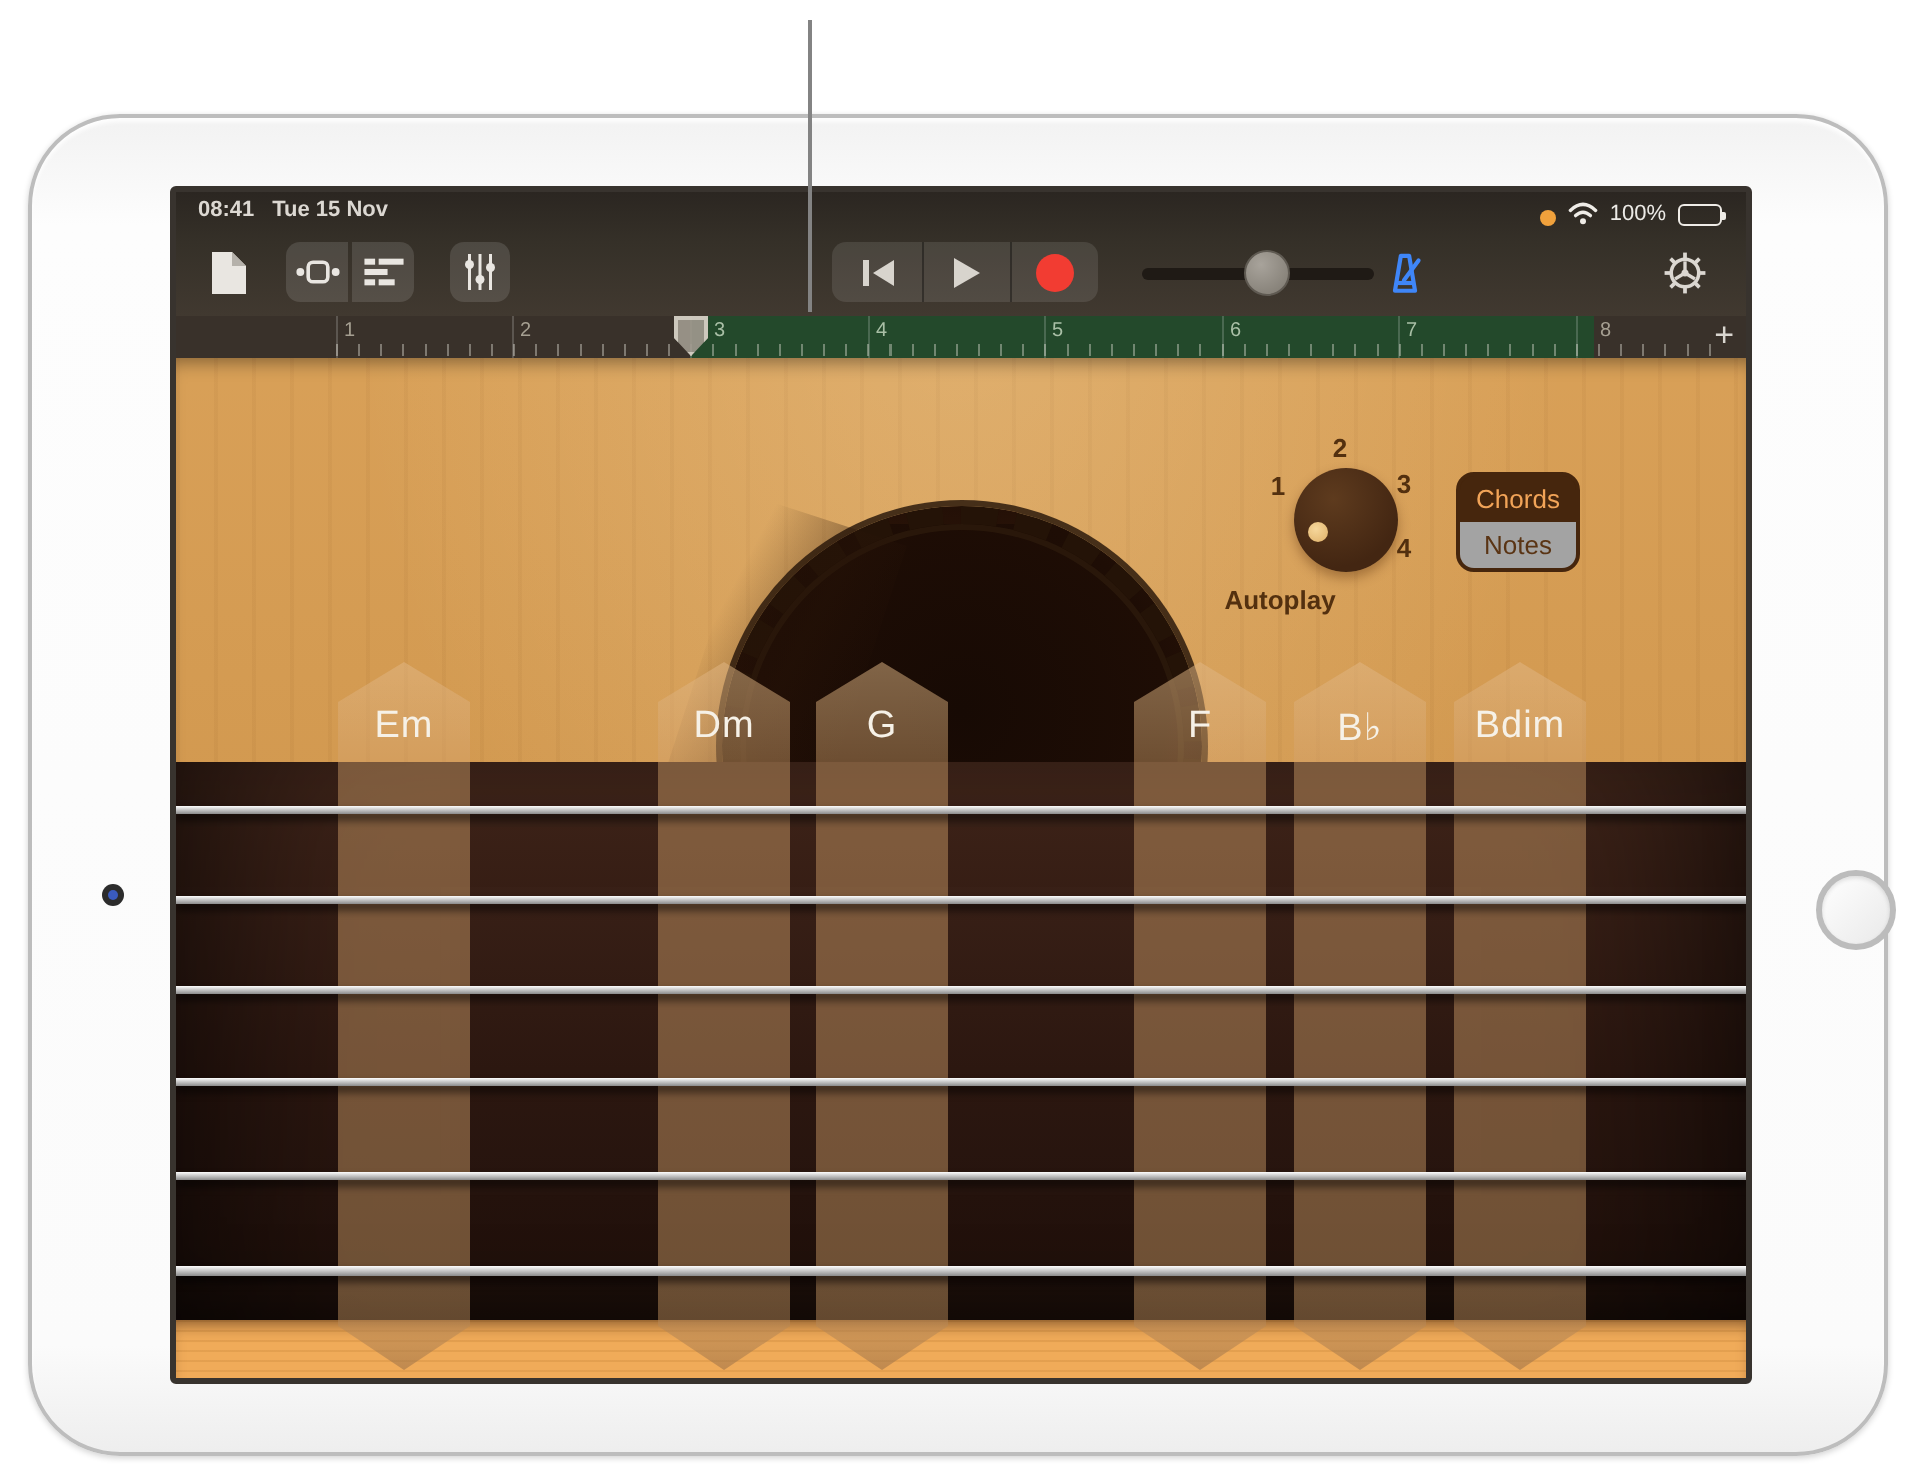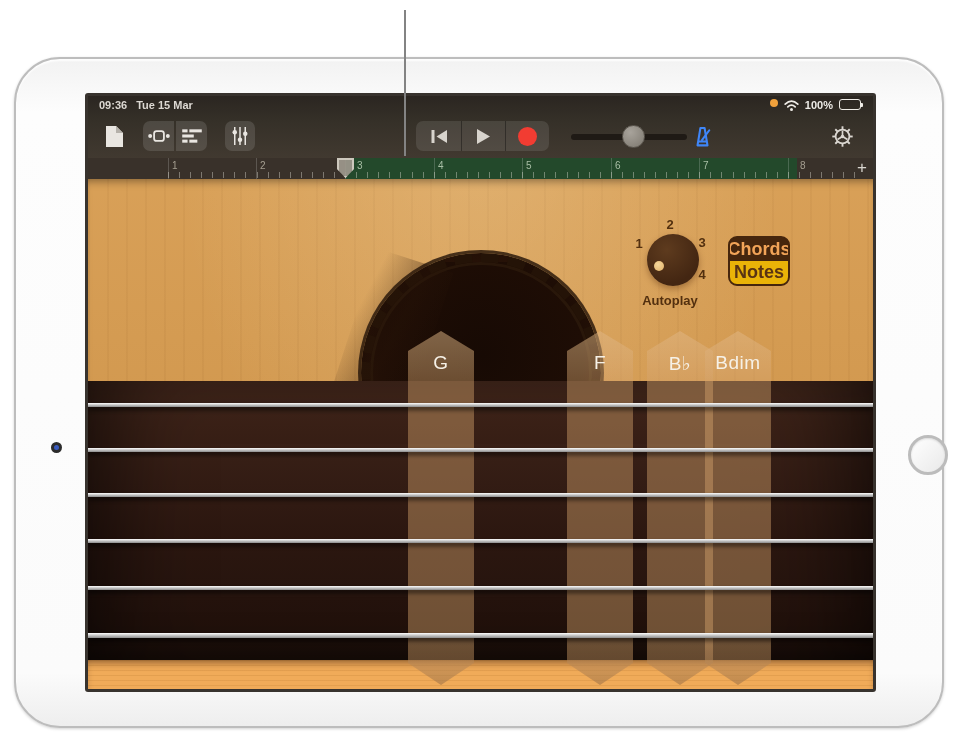--- a/index.html
+++ b/index.html
@@ -22,22 +22,22 @@
 
   
   .screen { position:absolute; left:85px; top:93px; width:791px; height:599px;
     border:3px solid #38332e; border-radius:3px; overflow:hidden; background:#3b332b; }
 
   
   .toolbar { position:absolute; left:0; top:0; width:100%; height:62px;
     background:linear-gradient(180deg,#2b2621 0%,#353028 40%,#413930 100%); }
   .status-left { position:absolute; left:11px; top:3px; display:flex; gap:9px;
     font-size:11px; font-weight:700; color:#dcd8d2; }
-  .status-right { position:absolute; right:12px; top:3px; display:flex; gap:6px; align-items:flex-start; height:14px;
-    font-size:11px; font-weight:700; color:#eceae6; }
+  .status-right { position:absolute; right:12px; top:3px; display:flex; gap:6px; align-items:flex-end; height:14px;
+    font-size:11px; font-weight:400; color:#eceae6; }
   .status-dot { width:8px; height:8px; border-radius:50%; background:#f0a13c; }
   .battery { width:22px; height:11px; border:1px solid #efece7; border-radius:3px; position:relative; padding:1.5px; }
   .battery .fill { width:100%; height:100%; background:#efece7; border-radius:1px; }
   .battery::after { content:""; position:absolute; right:-3px; top:3px; width:2px; height:4px; background:#efece7; border-radius:0 1px 1px 0; }
 
   .tb-btn { position:absolute; top:25px; height:30px; display:flex; align-items:center; justify-content:center; }
   .pill { background:rgba(255,255,255,.12); border-radius:7px; }
   .btn-group { position:absolute; top:25px; height:30px; display:flex; gap:2px; }
   .btn-group .cell { width:31px; height:30px; display:flex; align-items:center; justify-content:center;
     background:rgba(255,255,255,.12); }
@@ -90,23 +90,23 @@
   .ap-label { position:absolute; transform:translate(-50%,-50%); font-size:13px; font-weight:600; color:#53300f; }
   .ap-title { position:absolute; transform:translate(-50%,-50%); font-size:13px; font-weight:600; color:#53300f; }
   .knob { position:absolute; left:559px; top:138px; width:52px; height:52px; border-radius:50%;
     background:radial-gradient(circle at 38% 30%, #5e3b1e, #432612 70%);
     box-shadow:0 3px 6px rgba(70,30,0,.35); }
   .knob .indicator { position:absolute; left:7px; top:27px; width:10px; height:10px; border-radius:50%;
     background:radial-gradient(circle at 40% 35%, #f6d79b, #dfb068); }
 
   .seg { position:absolute; left:640px; top:140px; width:62px; height:50px; border:2px solid #46260d; border-radius:9px;
     overflow:hidden; background:#46260d; }
-  .seg .opt { width:100%; height:23px; display:flex; align-items:center; justify-content:center; font-size:18px; font-weight:700; }
+  .seg .opt { width:100%; height:23px; display:flex; align-items:center; justify-content:center; font-size:13px; font-weight:400; }
   .seg .opt.sel { background:#46260d; color:#f2a458; }
-  .seg .opt.unsel { background:#eab308; color:#5a3414; }
+  .seg .opt.unsel { background:#a3a3a3; color:#5a3414; }
 
   
   .fretboard { position:absolute; left:0; top:285px; width:100%; height:279px;
     background:linear-gradient(180deg,#41261b 0%, #2c1710 55%, #20110c 100%);
     box-shadow:inset 70px 0 90px -45px rgba(0,0,0,.55), inset -70px 0 90px -45px rgba(0,0,0,.55), inset 0 -26px 36px -18px rgba(0,0,0,.45); }
   .bottom-wood { position:absolute; left:0; top:564px; width:100%; height:35px; background:#f0ab59; }
   .bottom-wood .grain2 { position:absolute; inset:0;
     background:repeating-linear-gradient(180deg, rgba(150,90,20,.14) 0 1px, transparent 1px 5px);
     box-shadow:inset 0 6px 8px -4px rgba(40,15,5,.55); }
 
@@ -132,22 +132,22 @@
 <div class="callout-line"></div>
 
 <div class="device">
   <div class="camera"></div>
   <div class="home-btn"></div>
 
   <div class="screen" style="left:69px; top:34px;">
 
     <div class="toolbar">
       <div class="status-left">
-        <span>09:36</span>
-        <span>Tue 15 Mar</span>
+        <span>08:41</span>
+        <span>Tue 15 Nov</span>
       </div>
       <div class="status-right">
         <span class="status-dot"></span>
         <svg width="15" height="13" viewBox="0 0 15 13">
           <path d="M1.2 5.2 Q7.5 -0.8 13.8 5.2" stroke="#efece7" stroke-width="1.7" fill="none" stroke-linecap="round"></path>
           <path d="M3.8 7.8 Q7.5 4.4 11.2 7.8" stroke="#efece7" stroke-width="1.7" fill="none" stroke-linecap="round"></path>
           <circle cx="7.5" cy="10.6" r="1.5" fill="#efece7"></circle>
         </svg>
         <span>100%</span>
         <span class="battery"><span class="fill"></span></span>
@@ -280,42 +280,48 @@
 
 
     <span class="ap-label" style="left:545px; top:179px;margin-left:47px;">OFF</span>
     <span class="ap-label" style="left:551px; top:147px;">1</span>
     <span class="ap-label" style="left:582px; top:128px;">2</span>
     <span class="ap-label" style="left:614px; top:146px;">3</span>
     <span class="ap-label" style="left:614px; top:178px;">4</span>
     <div class="knob">
       <div class="indicator"></div>
     </div>
-    <span class="ap-title" style="left:582px; top:204px;">Autoplay</span>
+    <span class="ap-title" style="left:552px; top:204px;">Autoplay</span>
 
     <div class="seg">
       <div class="opt sel">Chords</div>
       <div class="opt unsel">Notes</div>
     </div>
 
     <div class="fretboard"></div>
     <div class="bottom-wood">
       <div class="grain2"></div>
     </div>
 
+    <div class="strip" style="left:81px">
+      <span class="chord-label"><span>Em</span><sup></sup><span></span></span>
+    </div>
+    <div class="strip" style="left:241px">
+      <span class="chord-label"><span>Dm</span><sup></sup><span></span></span>
+    </div>
     <div class="strip" style="left:320px">
       <span class="chord-label"><span>G</span><sup></sup><span></span></span>
     </div>
     <div class="strip" style="left:479px">
       <span class="chord-label"><span>F</span><sup></sup><span></span></span>
     </div>
     <div class="strip" style="left:559px">
       <span class="chord-label"><span>B♭</span><sup></sup><span></span></span>
     </div>
-    <div class="strip" style="left:617px">
+    <div class="strip" style="left:639px">
       <span class="chord-label"><span>Bdim</span><sup></sup><span></span></span>
     </div>
 
     <div class="gstring" style="top:307px"></div>
     <div class="gstring" style="top:352px"></div>
     <div class="gstring" style="top:397px"></div>
     <div class="gstring" style="top:443px"></div>
     <div class="gstring" style="top:490px"></div>
     <div class="gstring" style="top:537px; height:5px;"></div>
 

